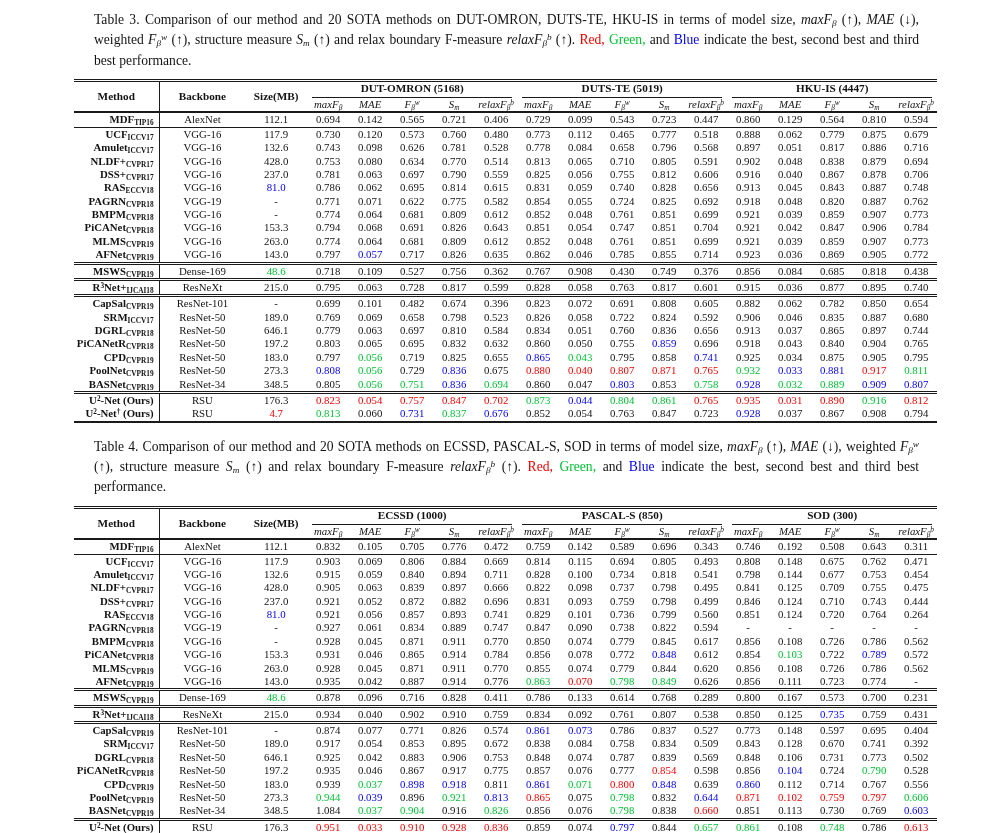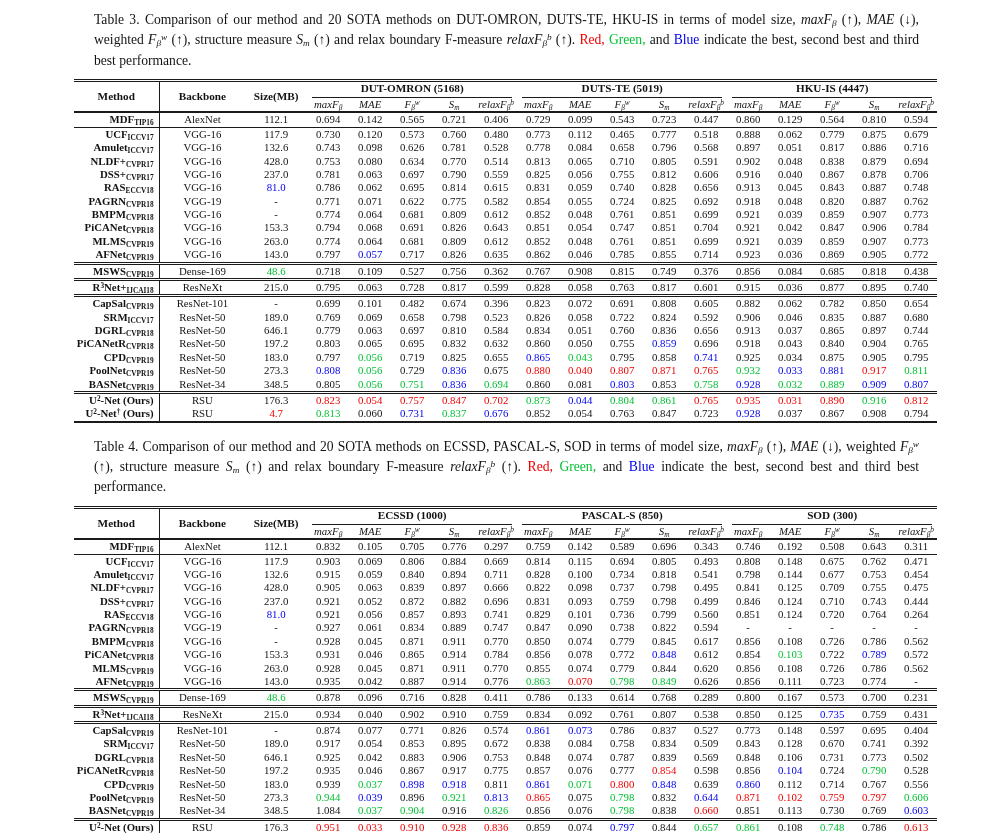--- a/index.html
+++ b/index.html
@@ -325,21 +325,21 @@
           <td class="method v-after">MSWS<sub>CVPR19</sub></td>
           <td>Dense-169</td>
           <td><span style="color:#00c233">48.6</span></td>
           <td><span>0.718</span></td>
           <td><span>0.109</span></td>
           <td><span>0.527</span></td>
           <td><span>0.756</span></td>
           <td><span>0.362</span></td>
           <td><span>0.767</span></td>
           <td><span>0.908</span></td>
-          <td><span>0.815</span></td>
+          <td><span>0.430</span></td>
           <td><span>0.749</span></td>
           <td><span>0.376</span></td>
           <td><span>0.856</span></td>
           <td><span>0.084</span></td>
           <td><span>0.685</span></td>
           <td><span>0.818</span></td>
           <td><span>0.438</span></td>
         </tr>
         <tr class="rule-double">
           <td class="method v-after">R<sup>3</sup>Net+<sub>IJCAI18</sub></td>
@@ -484,21 +484,21 @@
         <tr>
           <td class="method v-after">BASNet<sub>CVPR19</sub></td>
           <td>ResNet-34</td>
           <td><span>348.5</span></td>
           <td><span>0.805</span></td>
           <td><span style="color:#00c233">0.056</span></td>
           <td><span style="color:#00c233">0.751</span></td>
           <td><span style="color:#0000ee">0.836</span></td>
           <td><span style="color:#00c233">0.694</span></td>
           <td><span>0.860</span></td>
-          <td><span>0.081</span></td>
+          <td><span>0.047</span></td>
           <td><span style="color:#0000ee">0.803</span></td>
           <td><span>0.853</span></td>
           <td><span style="color:#00c233">0.758</span></td>
           <td><span style="color:#0000ee">0.928</span></td>
           <td><span style="color:#00c233">0.032</span></td>
           <td><span style="color:#00c233">0.889</span></td>
           <td><span style="color:#0000ee">0.909</span></td>
           <td><span style="color:#0000ee">0.807</span></td>
         </tr>
         <tr class="rule-double">
@@ -600,21 +600,21 @@
       </thead>
       <tbody>
         <tr>
           <td class="method v-after">MDF<sub>TIP16</sub></td>
           <td>AlexNet</td>
           <td><span>112.1</span></td>
           <td><span>0.832</span></td>
           <td><span>0.105</span></td>
           <td><span>0.705</span></td>
           <td><span>0.776</span></td>
-          <td><span>0.297</span></td>
+          <td><span>0.472</span></td>
           <td><span>0.759</span></td>
           <td><span>0.142</span></td>
           <td><span>0.589</span></td>
           <td><span>0.696</span></td>
           <td><span>0.343</span></td>
           <td><span>0.746</span></td>
           <td><span>0.192</span></td>
           <td><span>0.508</span></td>
           <td><span>0.643</span></td>
           <td><span>0.311</span></td>

